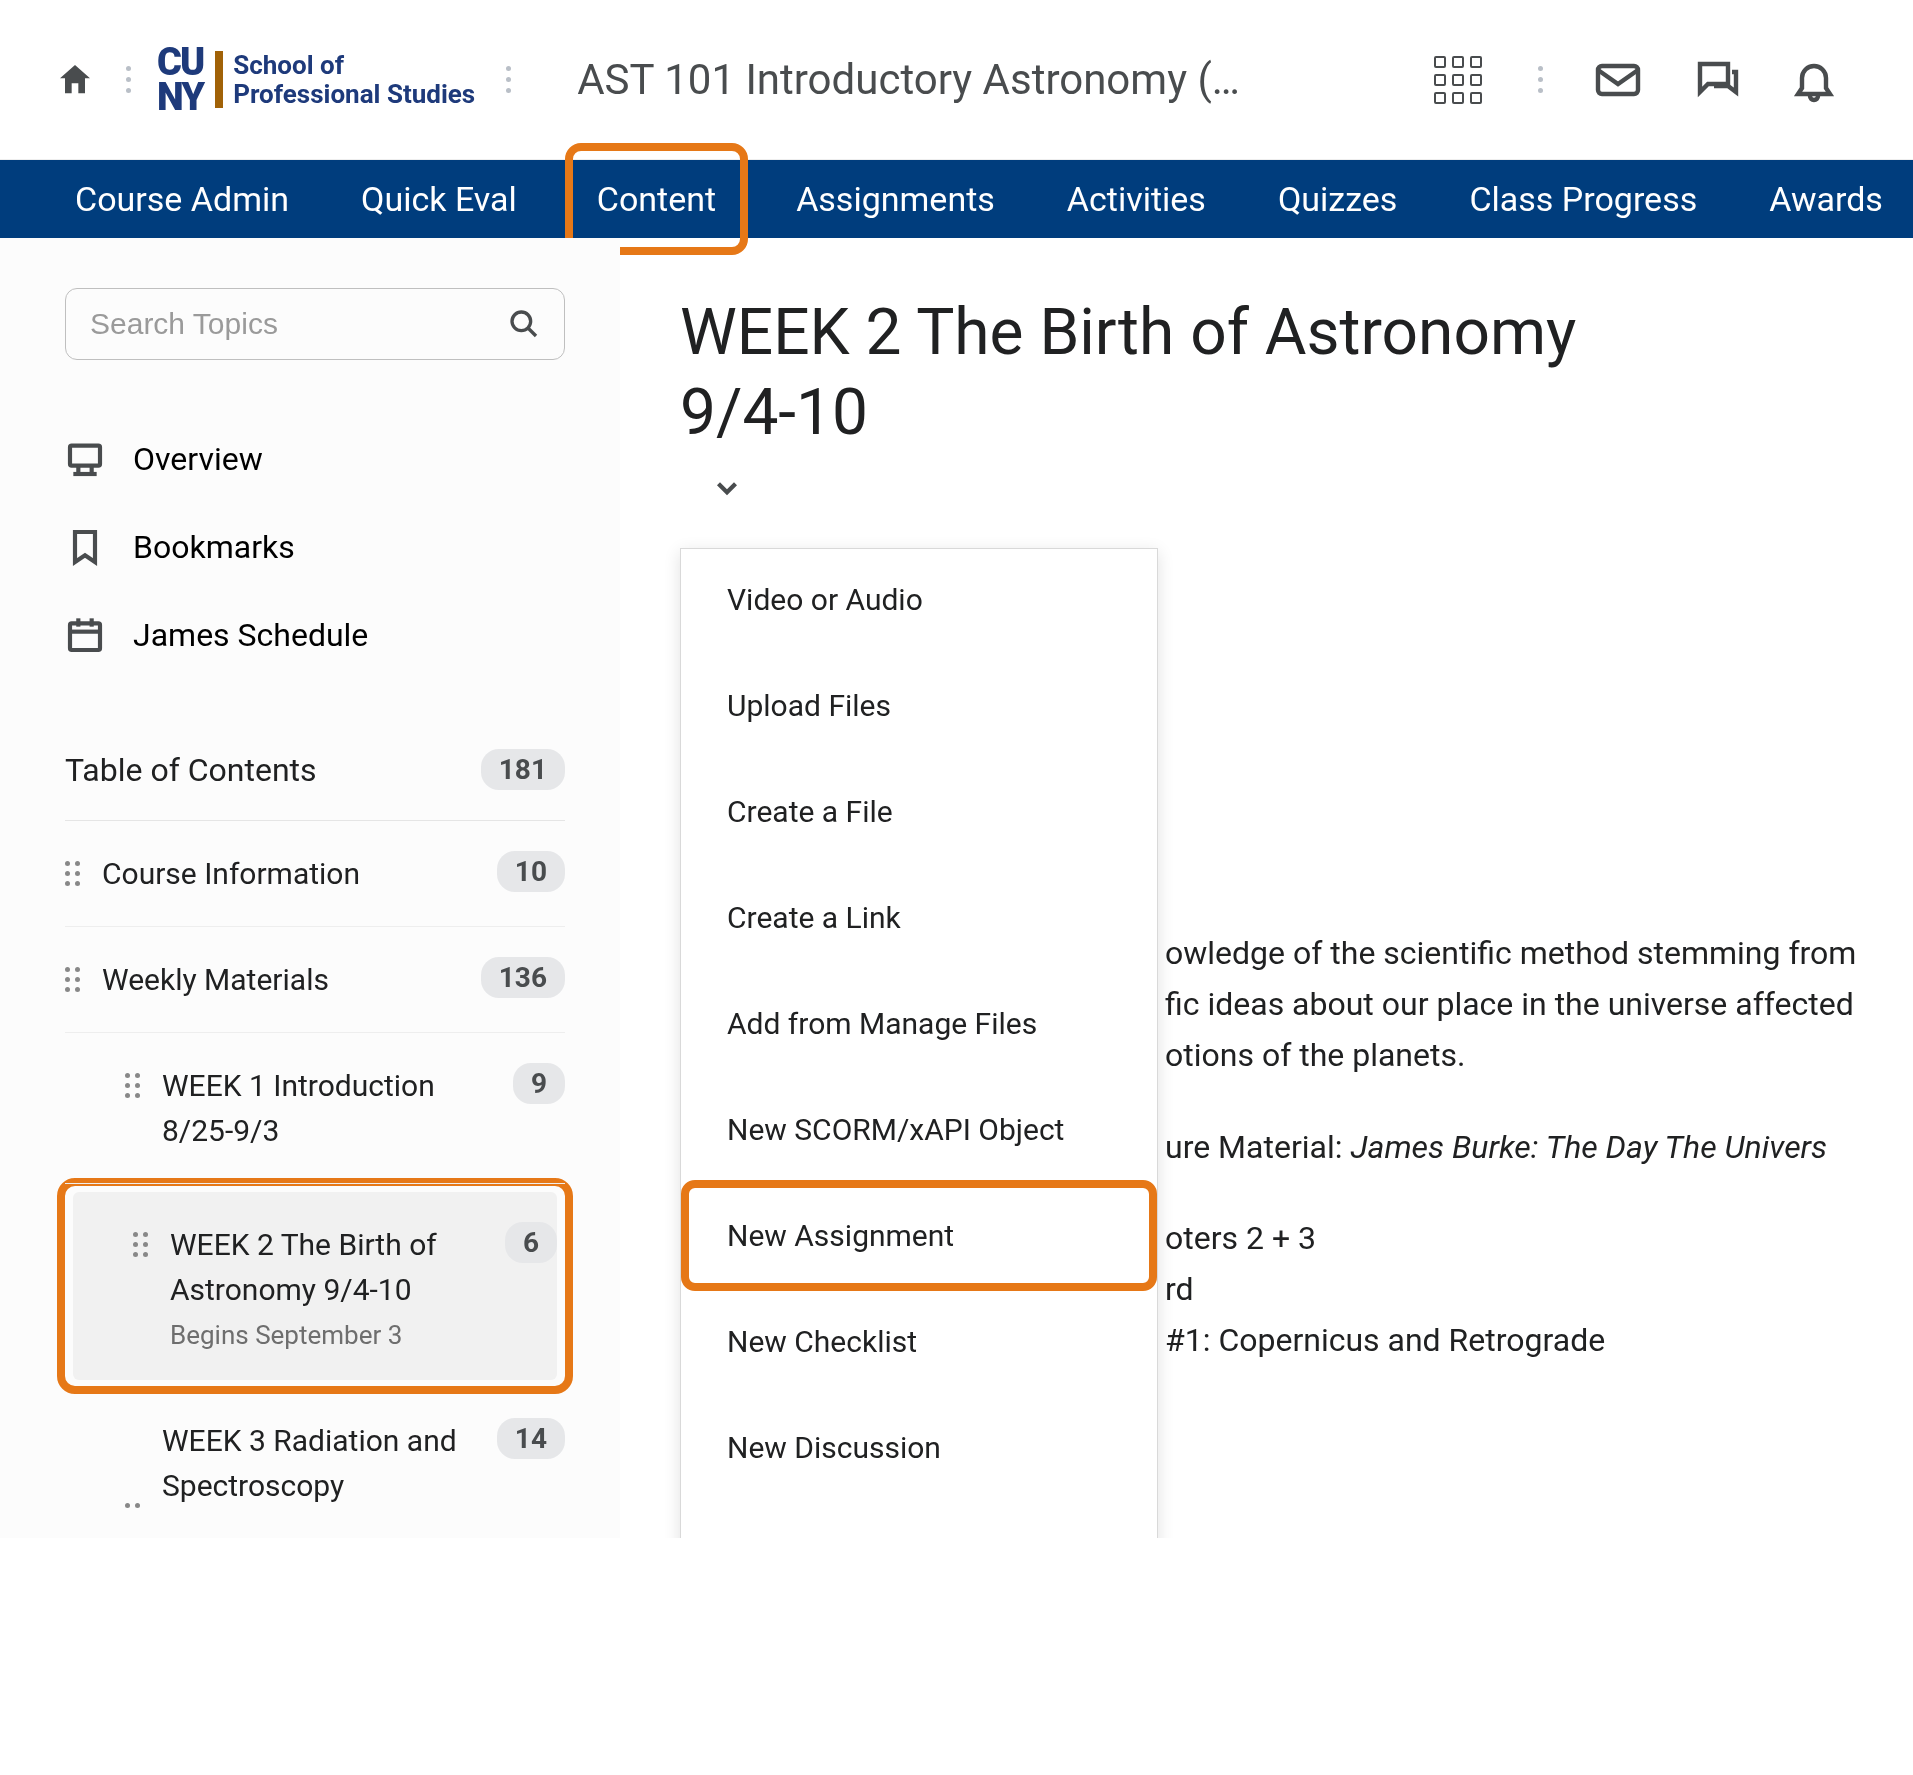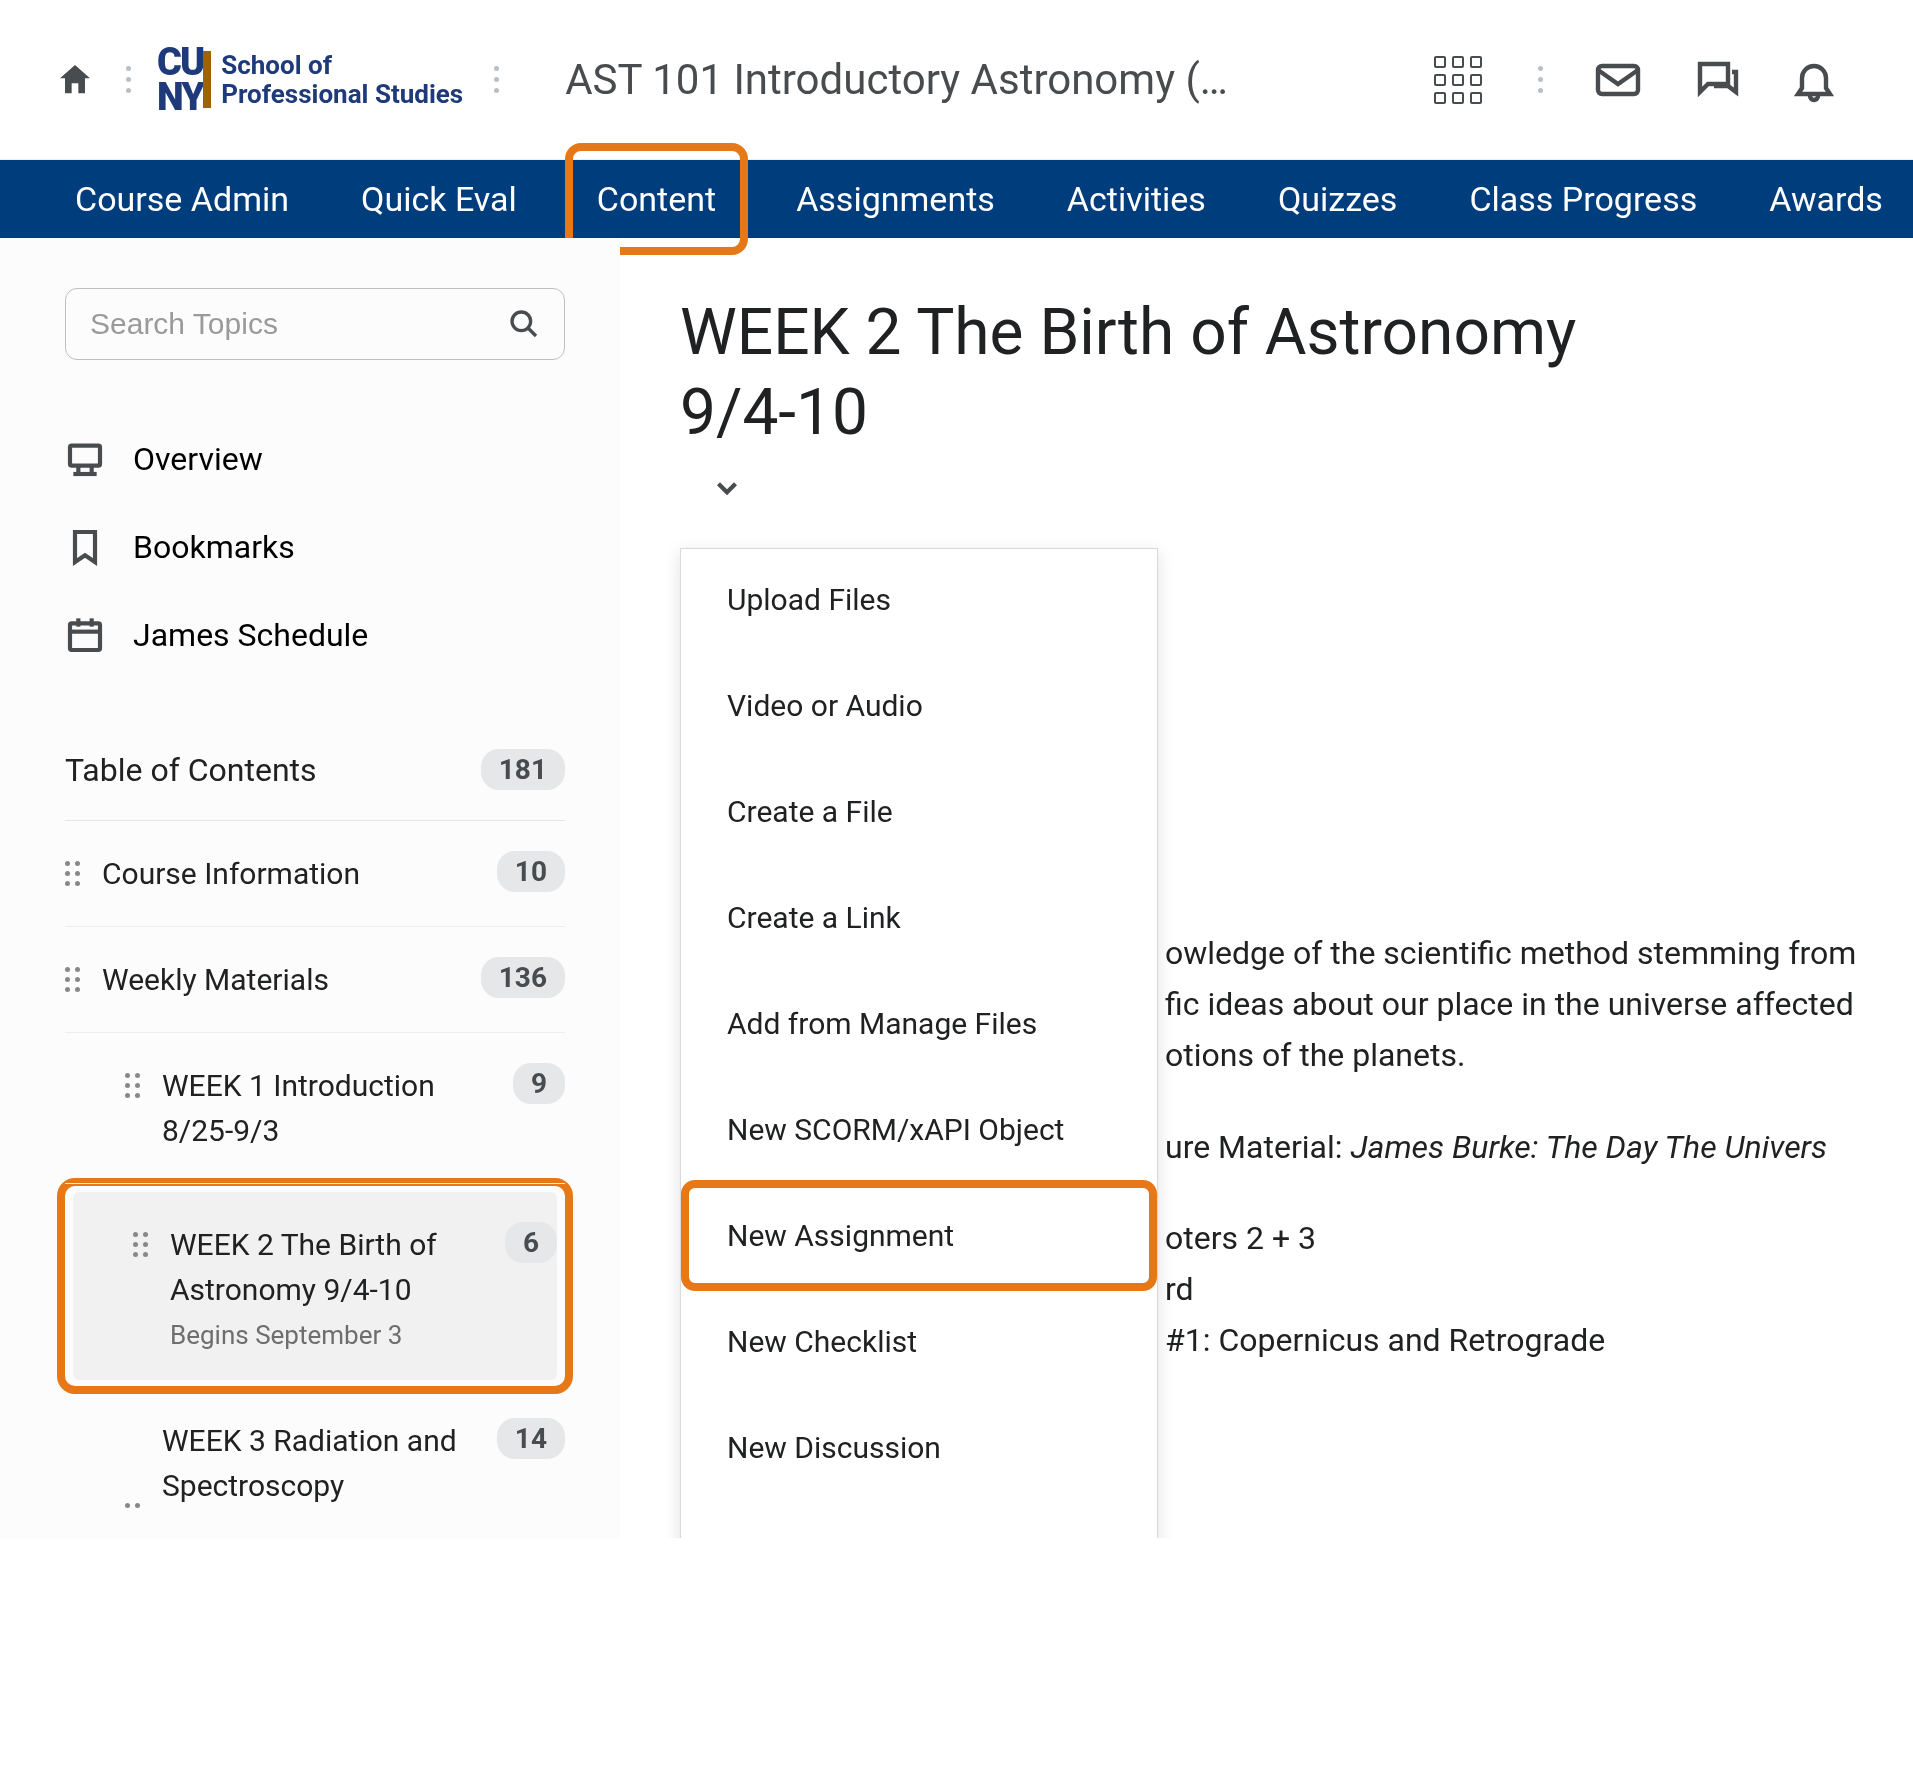--- a/index.html
+++ b/index.html
@@ -27,20 +27,21 @@
     justify-content: center;
     gap: 6px;
     padding: 0 6px;
   }
   .dots-sep span {
     width: 5px; height: 5px; border-radius: 50%; background: #b9bfc7;
   }
   .logo {
     display: flex;
     align-items: center;
+    gap: 12px;
   }
   .logo-mark {
     font-weight: 900;
     font-size: 38px;
     color: #1e3a7b;
     letter-spacing: -2px;
     line-height: 0.9;
   }
   .logo-text {
     border-left: 8px solid #a16207;
@@ -472,22 +473,22 @@
       <div>owledge of the scientific method stemming from</div>
       <div>fic ideas about our place in the universe affected</div>
       <div>otions of the planets.</div>
       <div style="margin-top:40px"><span>ure Material: </span><em>James Burke: The Day The Univers</em></div>
       <div style="margin-top:40px">oters 2 + 3</div>
       <div>rd</div>
       <div>#1: Copernicus and Retrograde</div>
     </div>
 
     <div class="dropdown">
+      <div class="dropdown-item">Video or Audio</div>
       <div class="dropdown-item">Upload Files</div>
-      <div class="dropdown-item">Video or Audio</div>
       <div class="dropdown-item">Create a File</div>
       <div class="dropdown-item">Create a Link</div>
       <div class="dropdown-item">Add from Manage Files</div>
       <div class="dropdown-item">New SCORM/xAPI Object</div>
       <div class="dropdown-item hl">New Assignment</div>
       <div class="dropdown-item">New Checklist</div>
       <div class="dropdown-item">New Discussion</div>
       <div class="dropdown-item">New Quiz</div>
       <div class="dropdown-item">New Survey</div>
     </div>

